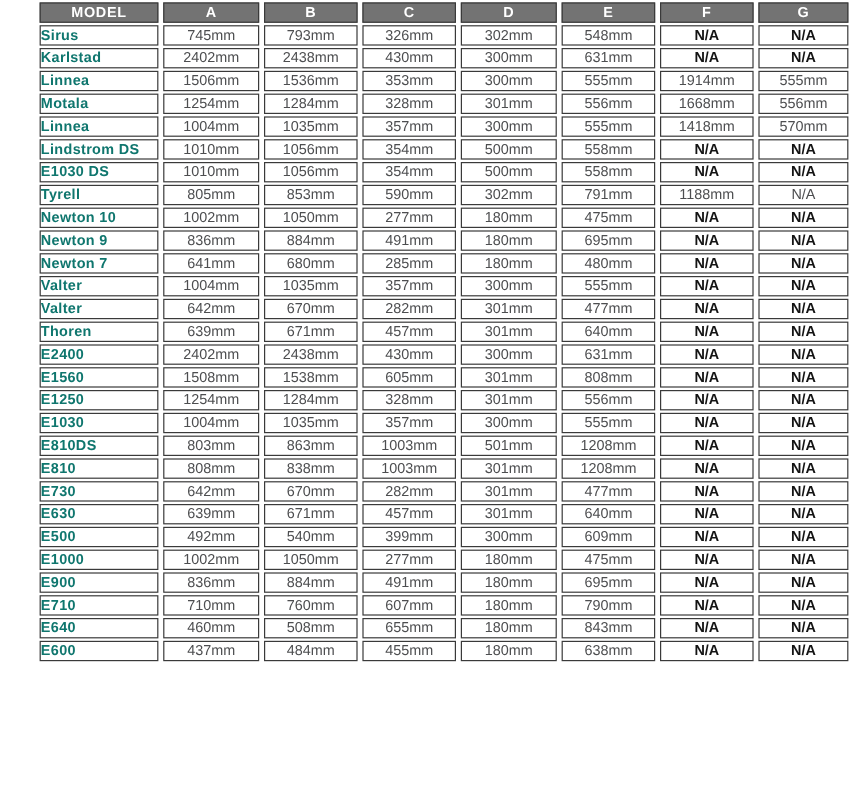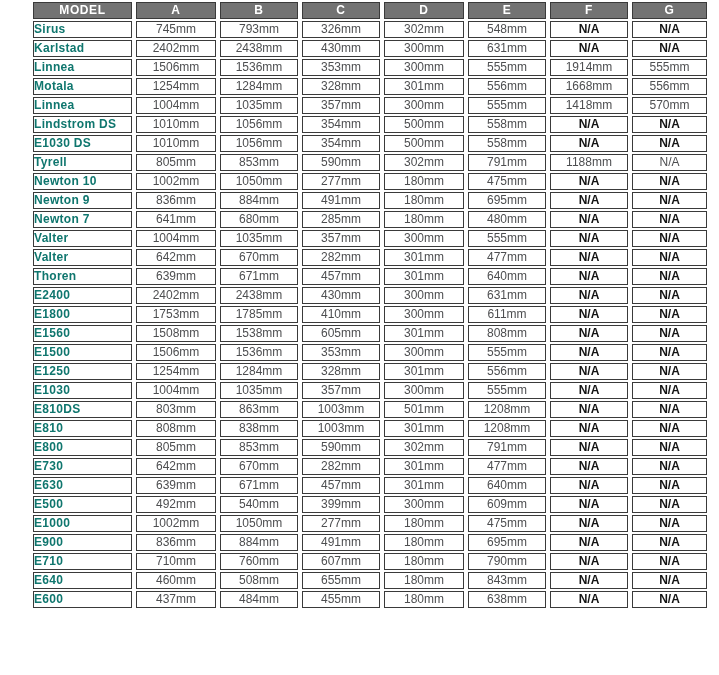--- a/index.html
+++ b/index.html
@@ -230,46 +230,26 @@
           <td class="model">E2400</td>
           <td class="val">2402mm</td>
           <td class="val">2438mm</td>
           <td class="val">430mm</td>
           <td class="val">300mm</td>
           <td class="val">631mm</td>
           <td class="val na">N/A</td>
           <td class="val na">N/A</td>
         </tr>
         <tr>
-          <td class="model">E1800</td>
-          <td class="val">1753mm</td>
-          <td class="val">1785mm</td>
-          <td class="val">410mm</td>
-          <td class="val">300mm</td>
-          <td class="val">611mm</td>
-          <td class="val na">N/A</td>
-          <td class="val na">N/A</td>
-        </tr>
-        <tr>
           <td class="model">E1560</td>
           <td class="val">1508mm</td>
           <td class="val">1538mm</td>
           <td class="val">605mm</td>
           <td class="val">301mm</td>
           <td class="val">808mm</td>
-          <td class="val na">N/A</td>
-          <td class="val na">N/A</td>
-        </tr>
-        <tr>
-          <td class="model">E1500</td>
-          <td class="val">1506mm</td>
-          <td class="val">1536mm</td>
-          <td class="val">353mm</td>
-          <td class="val">300mm</td>
-          <td class="val">555mm</td>
           <td class="val na">N/A</td>
           <td class="val na">N/A</td>
         </tr>
         <tr>
           <td class="model">E1250</td>
           <td class="val">1254mm</td>
           <td class="val">1284mm</td>
           <td class="val">328mm</td>
           <td class="val">301mm</td>
           <td class="val">556mm</td>
@@ -300,30 +280,20 @@
           <td class="model">E810</td>
           <td class="val">808mm</td>
           <td class="val">838mm</td>
           <td class="val">1003mm</td>
           <td class="val">301mm</td>
           <td class="val">1208mm</td>
           <td class="val na">N/A</td>
           <td class="val na">N/A</td>
         </tr>
         <tr>
-          <td class="model">E800</td>
-          <td class="val">805mm</td>
-          <td class="val">853mm</td>
-          <td class="val">590mm</td>
-          <td class="val">302mm</td>
-          <td class="val">791mm</td>
-          <td class="val na">N/A</td>
-          <td class="val na">N/A</td>
-        </tr>
-        <tr>
           <td class="model">E730</td>
           <td class="val">642mm</td>
           <td class="val">670mm</td>
           <td class="val">282mm</td>
           <td class="val">301mm</td>
           <td class="val">477mm</td>
           <td class="val na">N/A</td>
           <td class="val na">N/A</td>
         </tr>
         <tr>

